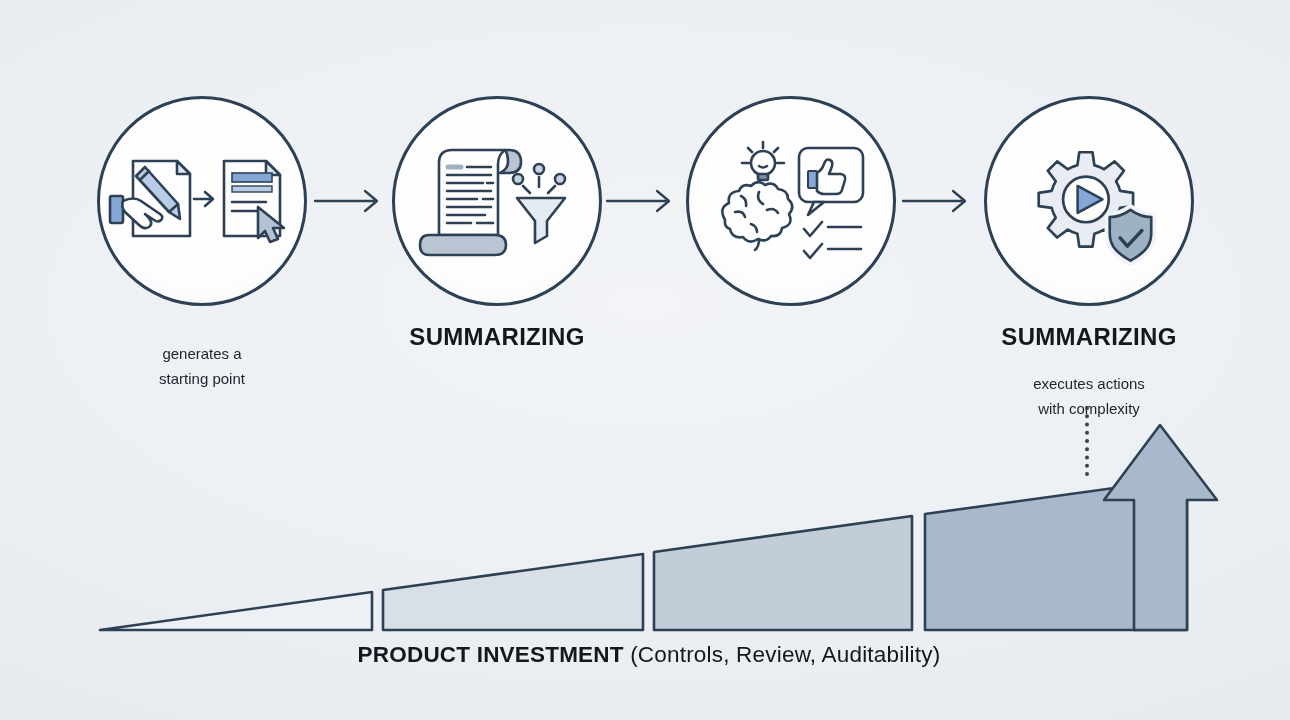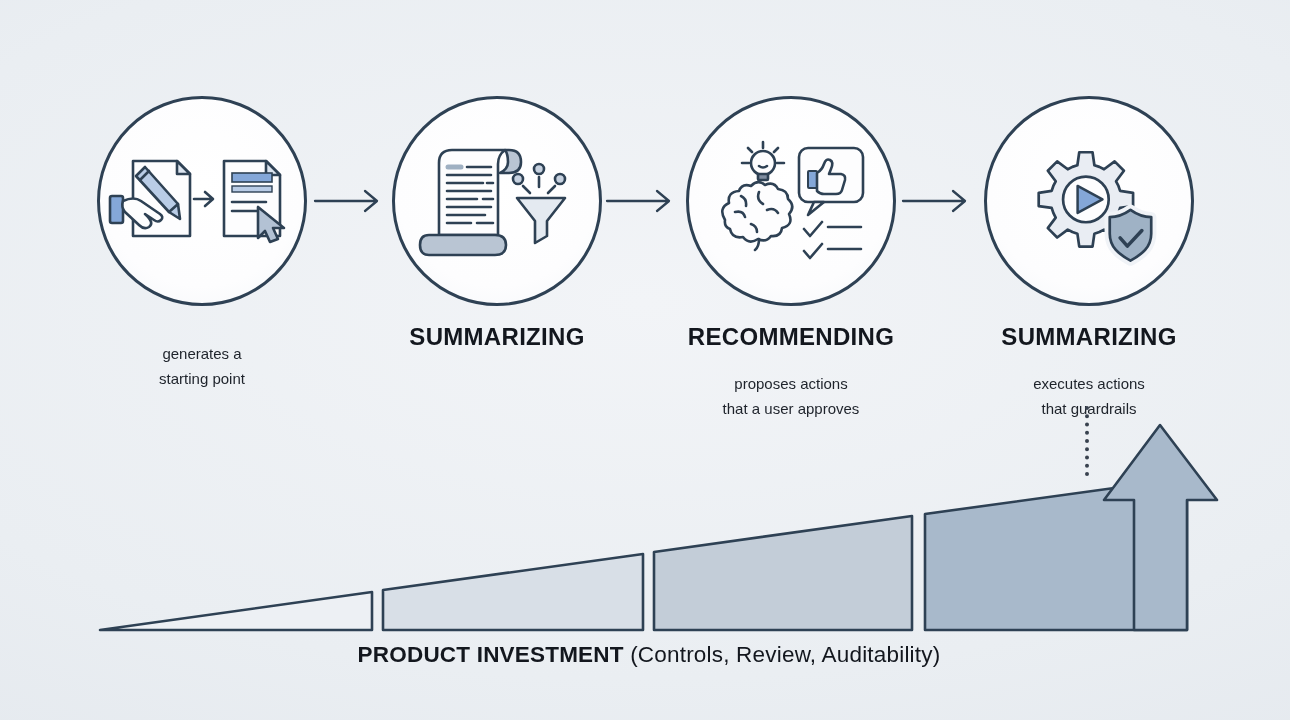--- a/index.html
+++ b/index.html
@@ -163,29 +163,24 @@
     <path class="s" style="stroke-width:2.3" d="M3,15 H62 M53,5 L65,15 L53,25"></path>
   </svg>
 
   <div class="stage-text" style="left:62px">
     <div class="stage-desc">generates a
 starting point</div>
   </div>
   <div class="stage-text" style="left:357px">
     <div class="stage-title">SUMMARIZING</div>
   </div>
-  <div class="stage-text" style="left:651px">
-    <div class="stage-title">RECOMMENDING</div>
-    <div class="stage-desc">proposes actions
-that a user approves</div>
-  </div>
   <div class="stage-text" style="left:949px">
     <div class="stage-title">SUMMARIZING</div>
     <div class="stage-desc">executes actions
-that guardrails</div>
+with complexity</div>
   </div>
 
   <div class="dotted-line"></div>
 
   <svg class="ramp" viewBox="0 0 1160 225">
     <path class="seg f-seg1" d="M20,215 L292,177 L292,215 Z"></path>
     <path class="seg f-seg2" d="M303,215 L303,175 L563,139 L563,215 Z"></path>
     <path class="seg f-seg3" d="M574,215 L574,137 L832,101 L832,215 Z"></path>
     <path class="seg f-seg4" d="M845,215 L845,99 L1107,63 L1107,215 Z"></path>
     <path class="seg f-arrow" d="M1054,215 L1054,85 L1024,85 L1080,10 L1137,85 L1107,85 L1107,215 Z"></path>

